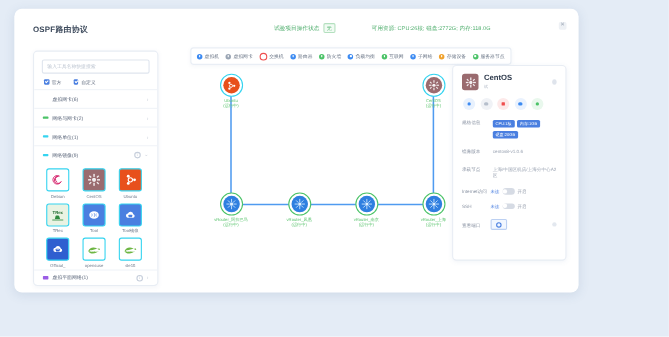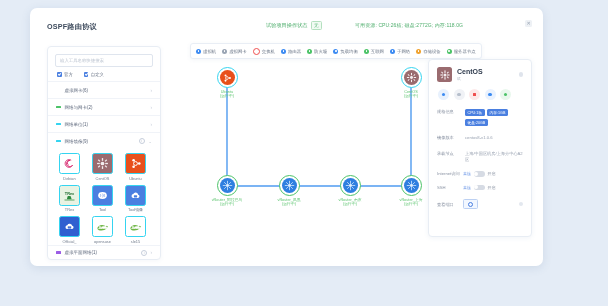--- a/index.html
+++ b/index.html
@@ -3,21 +3,21 @@
 <meta charset="utf-8">
 <style>
   html,body{margin:0;padding:0;}
   body{
     width:608px;height:306px;overflow:hidden;
     background:#e4ecf6;
     font-family:"Liberation Sans","DejaVu Sans",sans-serif;
     -webkit-font-smoothing:antialiased;
   }
   .app-window{
-    position:absolute;left:30px;top:8px;width:513px;height:258px;
+    position:absolute;left:13px;top:8px;width:513px;height:258px;
     background:#ffffff;border-radius:7px;
     box-shadow:0 2px 10px rgba(60,90,140,.13);
     overflow:hidden;
   }
   
   .page-title{
     position:absolute;left:17px;top:14px;
     font-size:7.2px;color:#3d4a5c;letter-spacing:.2px;font-weight:600;
   }
   .status-chip{

